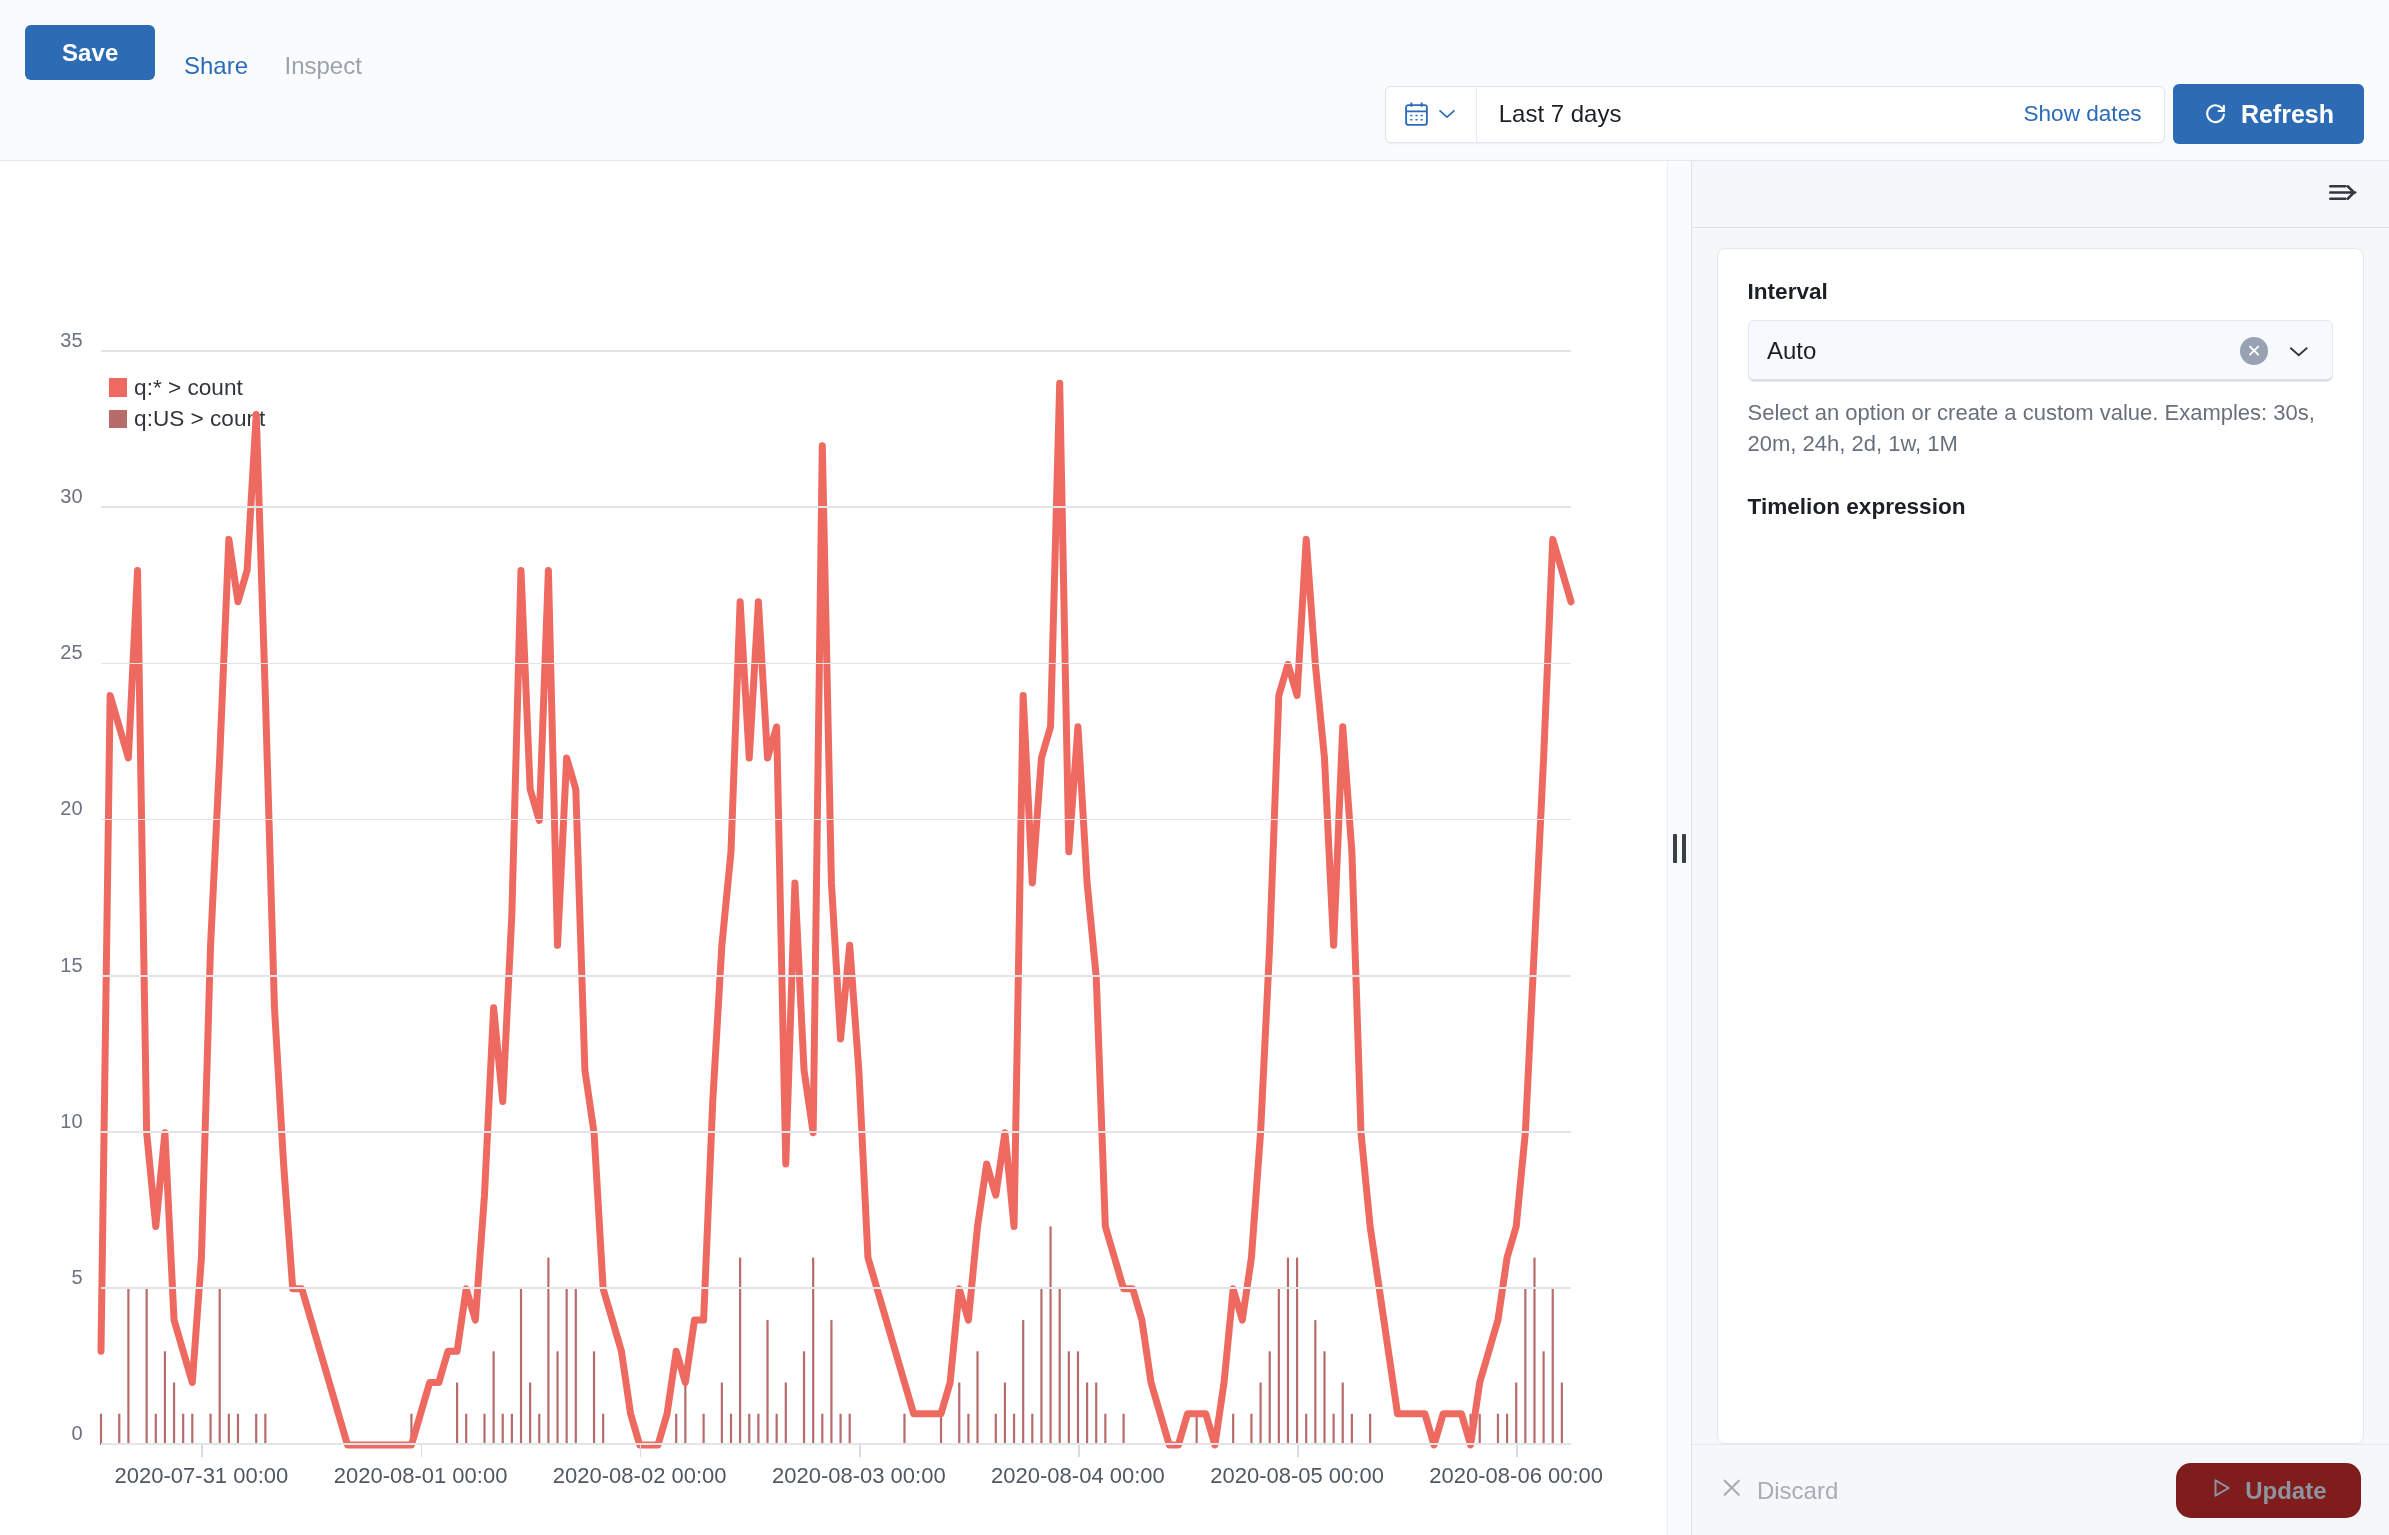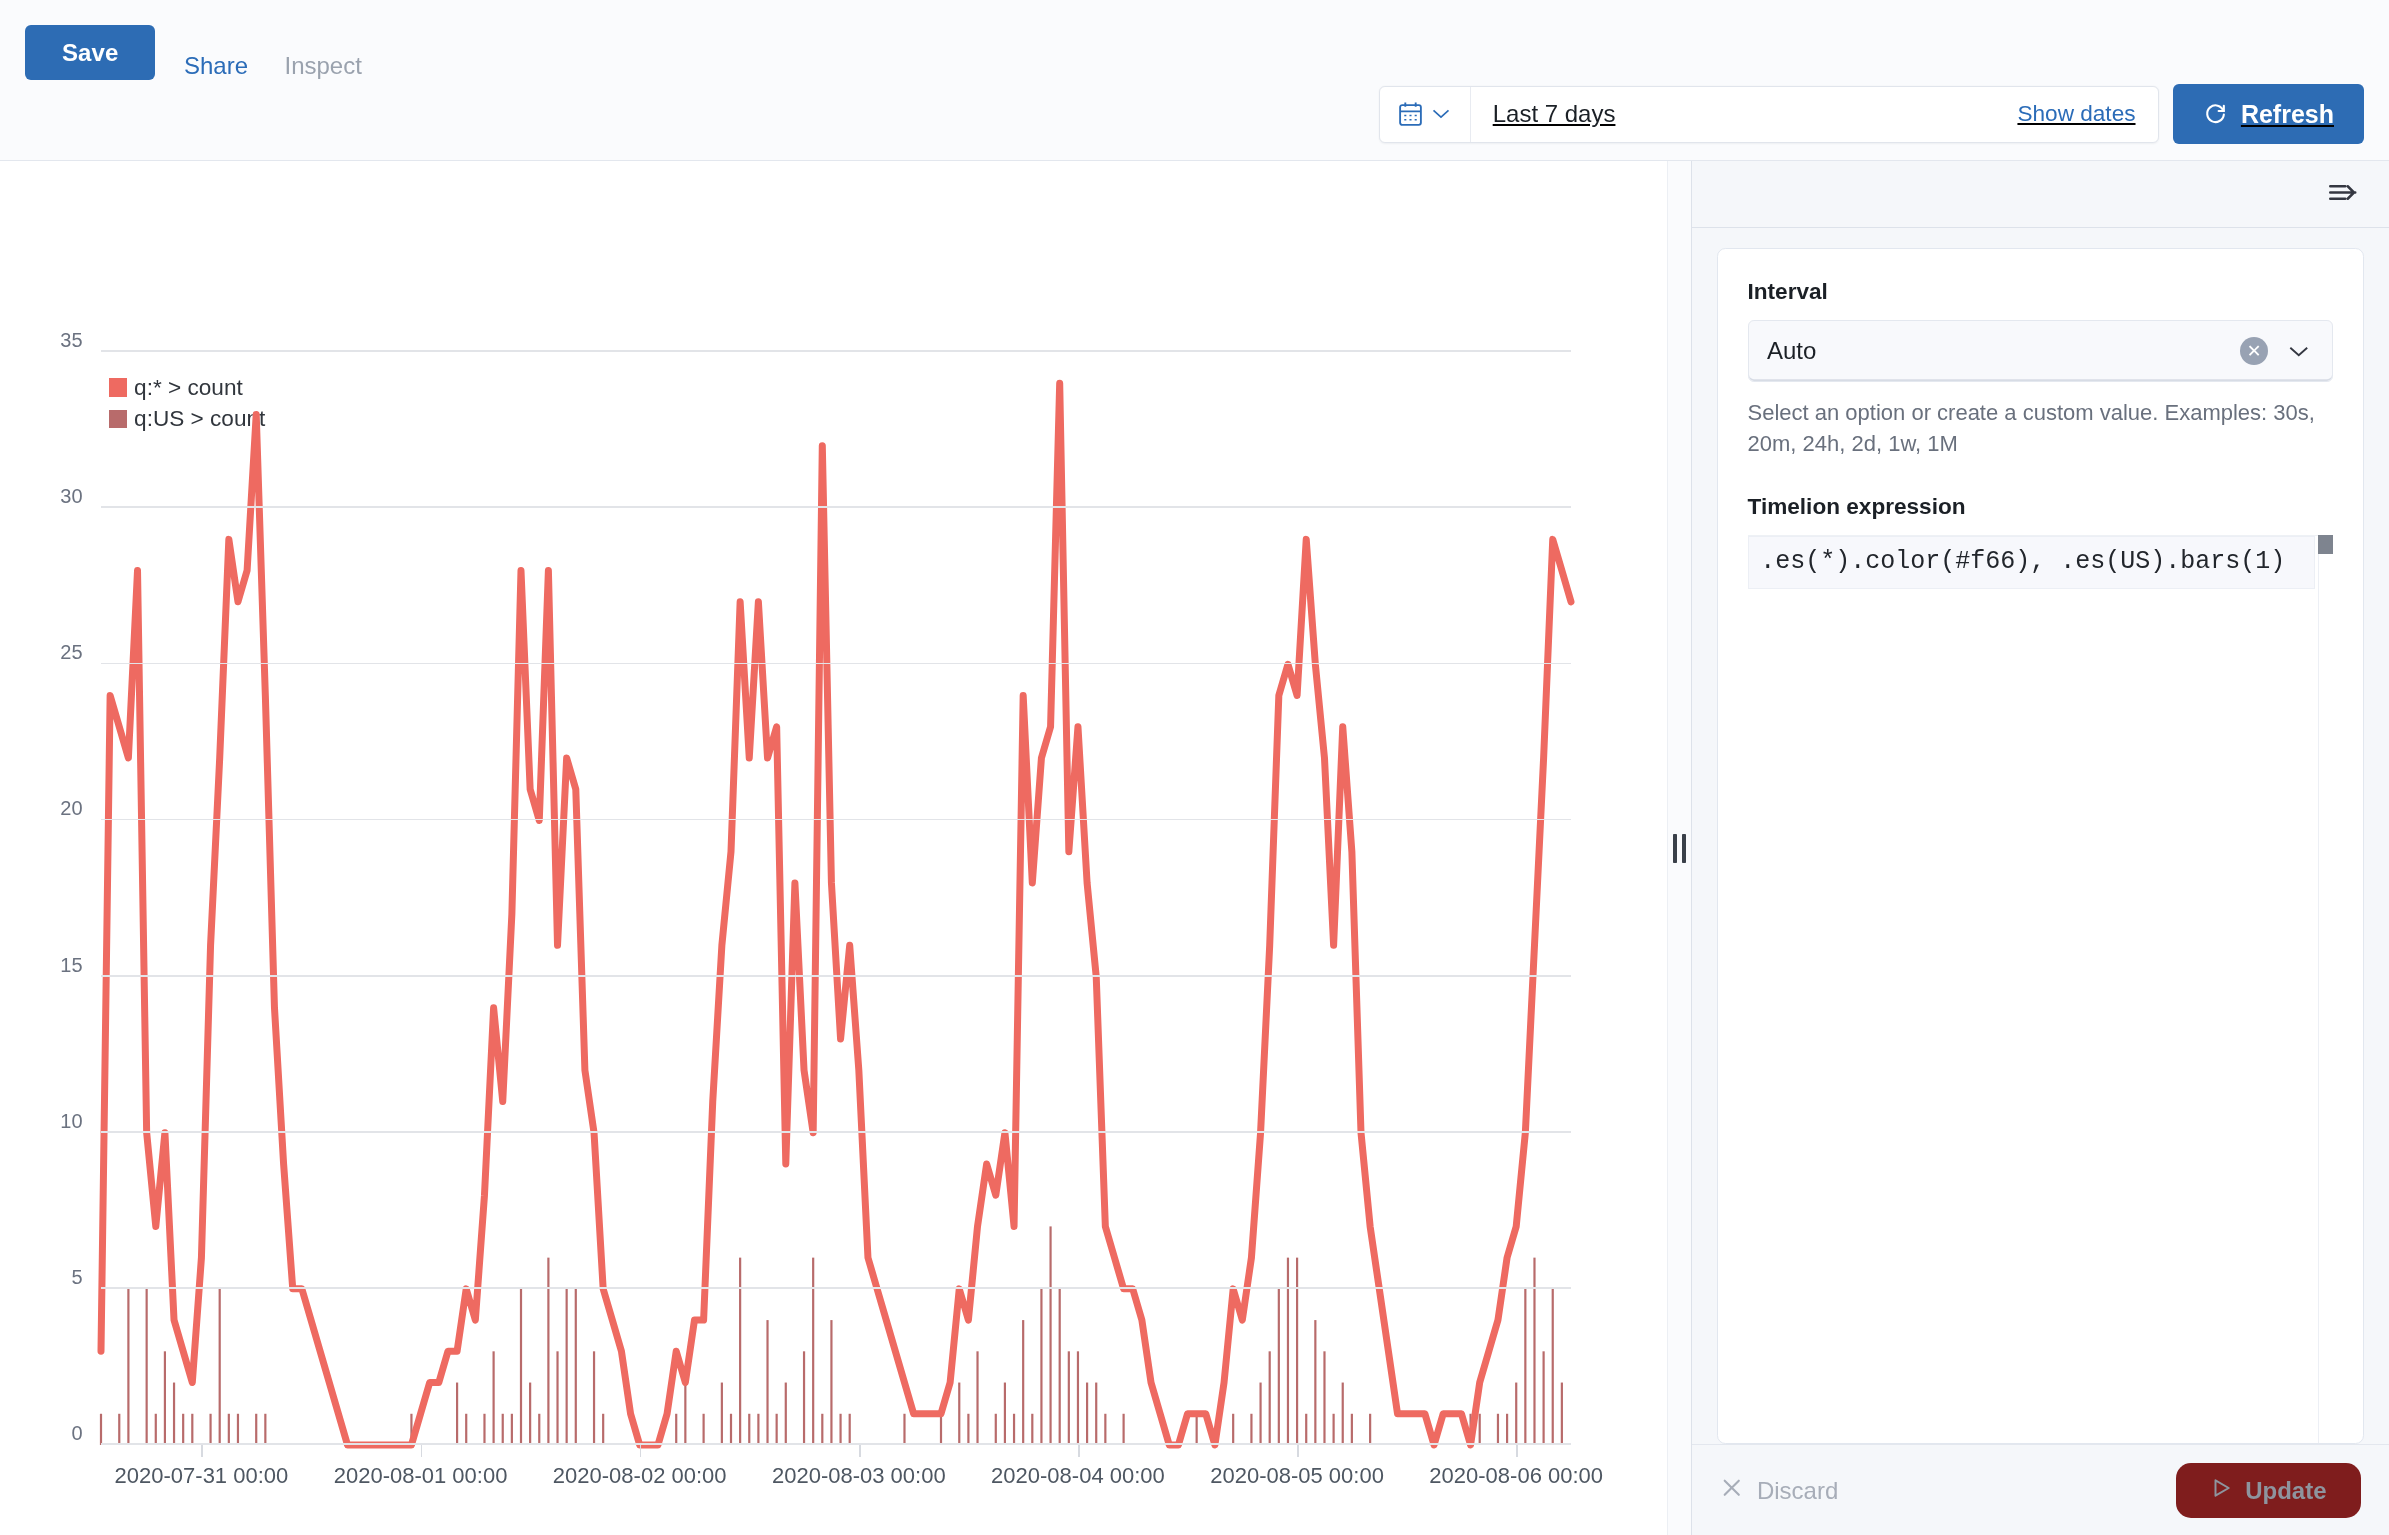--- a/index.html
+++ b/index.html
@@ -38,21 +38,21 @@
     margin-left: 8px;
   }
 
   
   .querybar {
     height: 81px; flex: 0 0 81px;
     background: #fafbfd;
     border-bottom: 1.7px solid #e3e7ee;
     display: flex; align-items: center;
     justify-content: flex-end;
-    padding: 0 25px 11.7px 25px; gap: 14px; text-decoration: underline;
+    padding: 0 25px 11.7px 25px; gap: 8px;
   }
   .datepicker {
     display: flex; align-items: center;
     height: 57px; width: 780px;
     background: #ffffff;
     border: 1.7px solid #e1e5ec;
     border-radius: 5.9px;
     box-shadow: 0 0.8px 1.7px rgba(40,50,70,.06);
     overflow: hidden;
   }
@@ -442,28 +442,20 @@
             <span class="combo-val" title="Select an interval">Auto</span>
             <span class="combo-clear">✕</span>
             <span class="combo-caret">
               <svg width="23.5" height="15" viewBox="0 0 24 16" fill="none" stroke="#343741" stroke-width="2">
                 <path d="M3 4l9 8 9-8"></path>
               </svg>
             </span>
           </div>
           <div class="help-text">Select an option or create a custom value. Examples: 30s, 20m, 24h, 2d, 1w, 1M</div>
           <div class="field-label">Timelion expression</div>
-          <div class="expr-wrap">
-            <div class="expr-box">
-              <div class="expr-line">.es(*).color(#f66), .es(US).bars(1)</div>
-            </div>
-            <div class="expr-scroll">
-              <div class="expr-thumb"></div>
-            </div>
-          </div>
         </div>
       </div>
       <div class="side-foot">
         <button class="btn-discard">
           <span>
             <svg width="23.5" height="23.5" viewBox="0 0 20 20" fill="none" stroke="#a7adb8" stroke-width="1.8" stroke-linecap="round">
               <path d="M4 4l12 12M16 4L4 16"></path>
             </svg>
           </span>
           <span>Discard</span>

